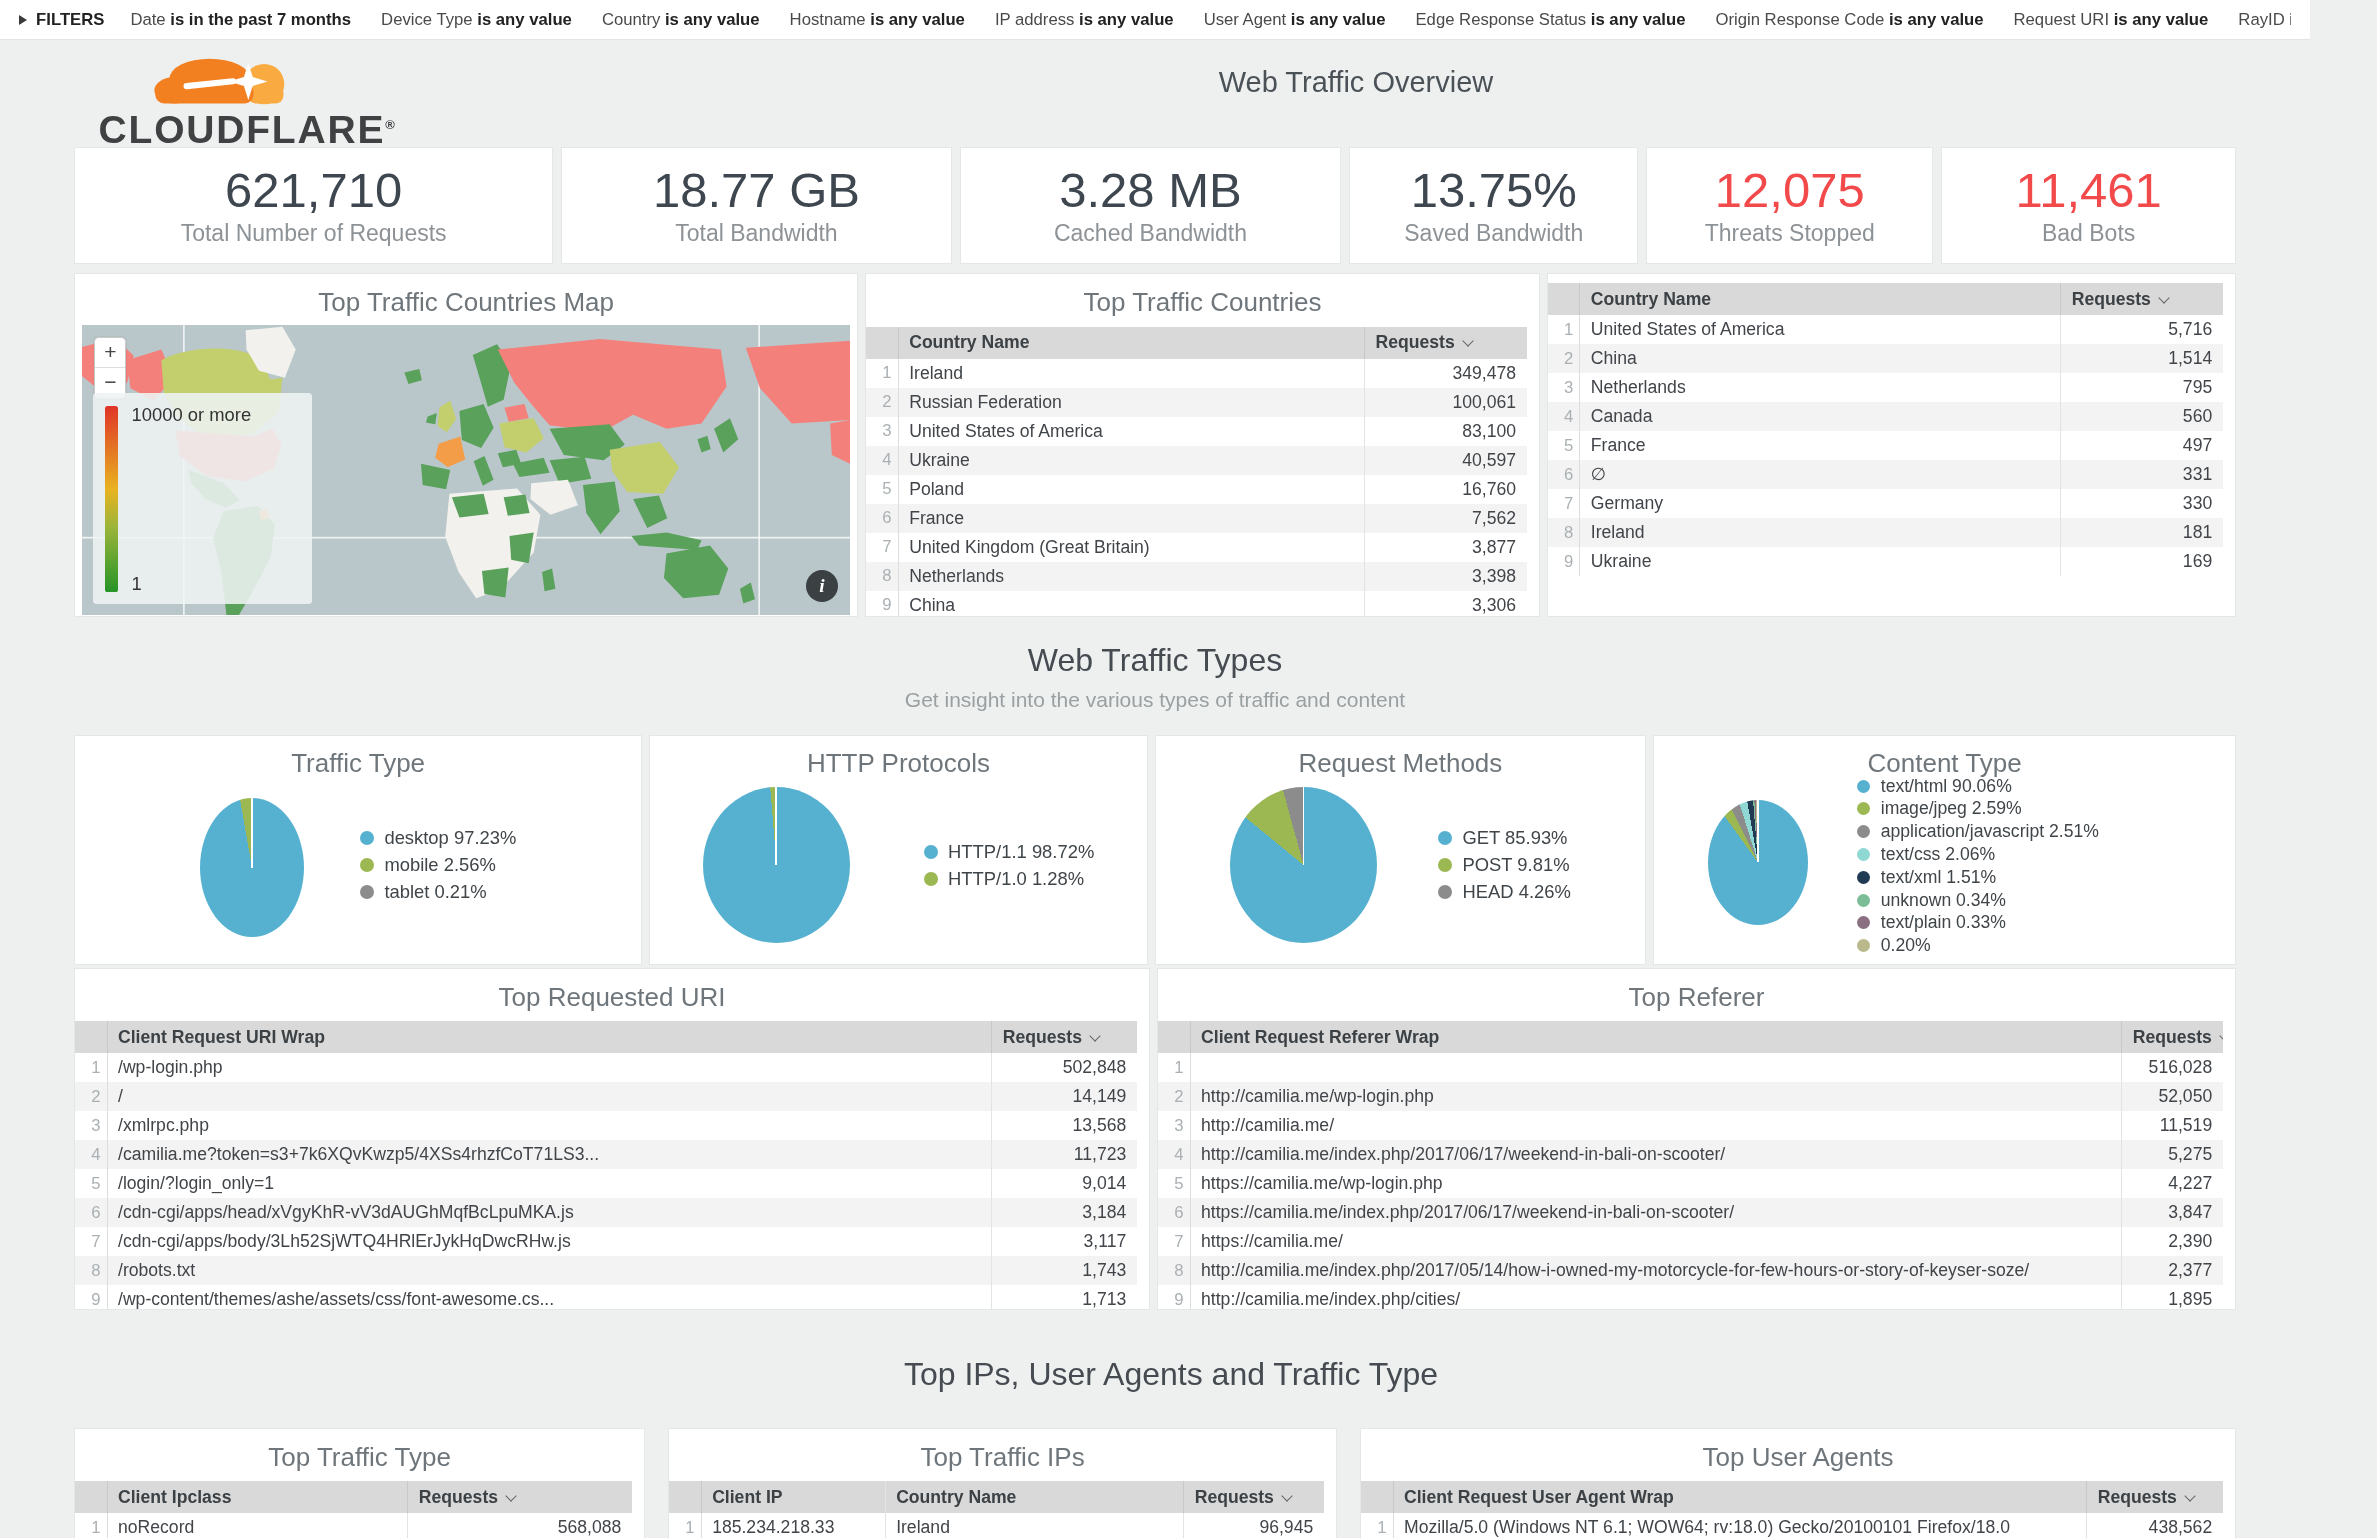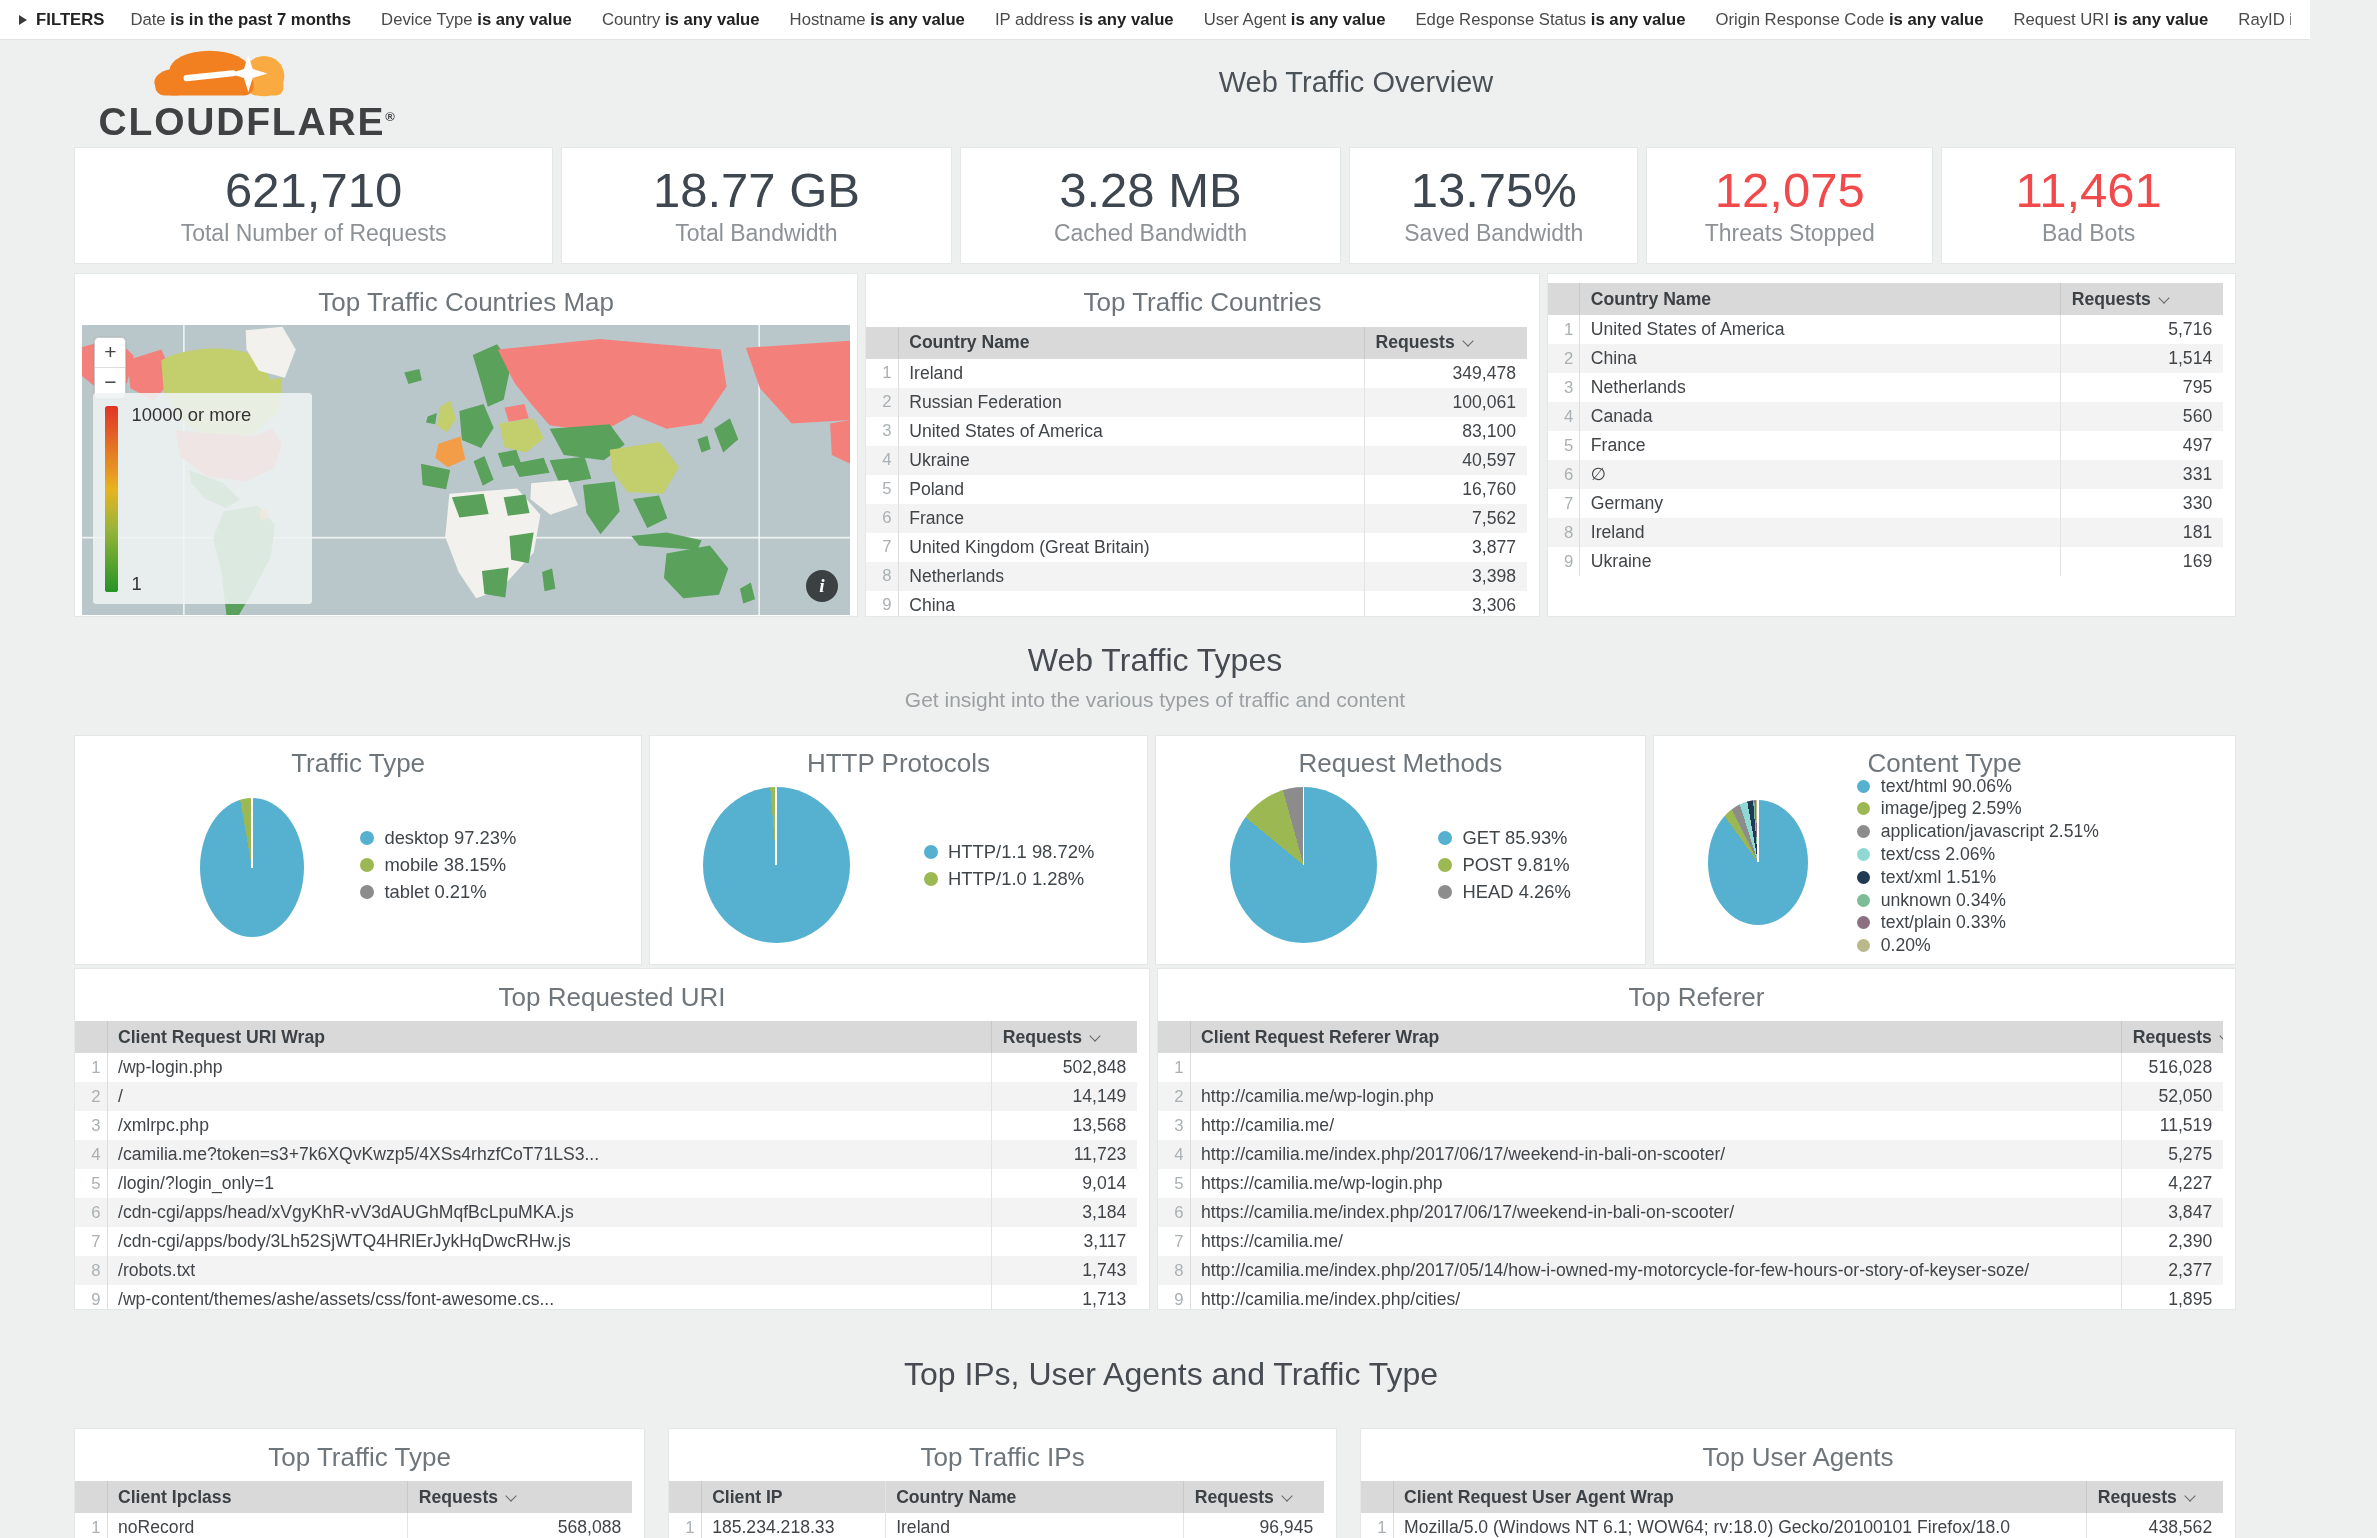--- a/index.html
+++ b/index.html
@@ -12,21 +12,21 @@
     display:flex; align-items:center; padding:0 19.3px; gap:26px; white-space:nowrap; overflow:hidden; }
   .filters-label { display:flex; align-items:center; gap:8.8px; font-size:16.7px; font-weight:bold; color:#222; }
   .caret { width:0; height:0; border-left:8px solid #3a3a3a; border-top:5.3px solid transparent; border-bottom:5.3px solid transparent; }
   .filter-items { display:flex; gap:30px; overflow:hidden; }
   .f-item { font-size:16.7px; color:#4a4a4a; }
   .f-field { font-weight:400; color:#4a4a4a; }
   .f-cond { font-weight:bold; color:#222; }
 
   
   .header-row { position:relative; height:105px; }
-  .brand { position:absolute; left:74px; top:8px; width:369px; }
+  .brand { position:absolute; left:74px; top:16px; width:369px; }
   .brand-cloud { display:block; margin-left:76px; }
   .brand-word { font-size:39px; font-weight:800; letter-spacing:1.8px; color:#3f4143; padding-left:24.6px; line-height:35px; }
   .brand-word sup { font-size:13px; font-weight:700; }
   .page-title { position:absolute; left:402px; right:0; top:26px; text-align:center;
     font-size:29px; color:#4b5257; font-weight:400; }
 
   
   .card { background:#fff; border:0.9px solid #e4e7e7; overflow:hidden; }
   .card-title { font-size:26px; color:#6e767b; font-weight:400; text-align:center; padding-top:12.3px; }
 
@@ -386,21 +386,21 @@
       <h2 class="card-title">Traffic Type</h2>
       <div class="pie-body gap1">
         <div class="pie pie-traffic" style="background: conic-gradient(rgb(86, 177, 208) 0%, rgb(86, 177, 208) 97.23%, rgb(156, 184, 83) 97.23%, rgb(156, 184, 83) 99.79%, rgb(140, 140, 140) 99.79%, rgb(140, 140, 140) 100%);"></div>
         <div class="legend">
             <div class="legend-item">
               <span class="dot" style="background: rgb(86, 177, 208);"></span>
               <span>desktop 97.23%</span>
             </div>
             <div class="legend-item">
               <span class="dot" style="background: rgb(156, 184, 83);"></span>
-              <span>mobile 38.15%</span>
+              <span>mobile 2.56%</span>
             </div>
             <div class="legend-item">
               <span class="dot" style="background: rgb(140, 140, 140);"></span>
               <span>tablet 0.21%</span>
             </div>
           </div>
       </div>
     </section>
 
     <section class="card pie-card p2">

